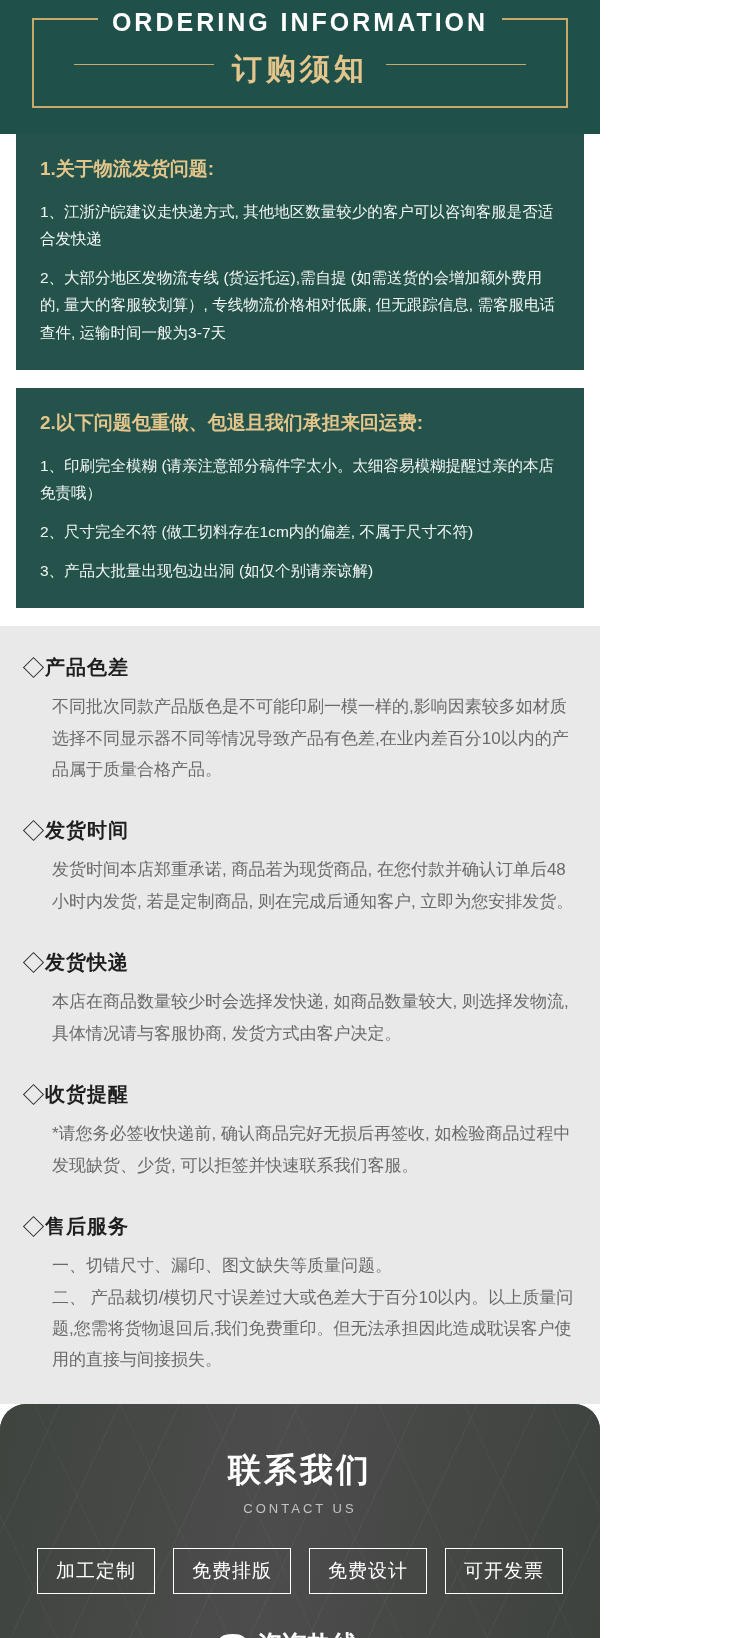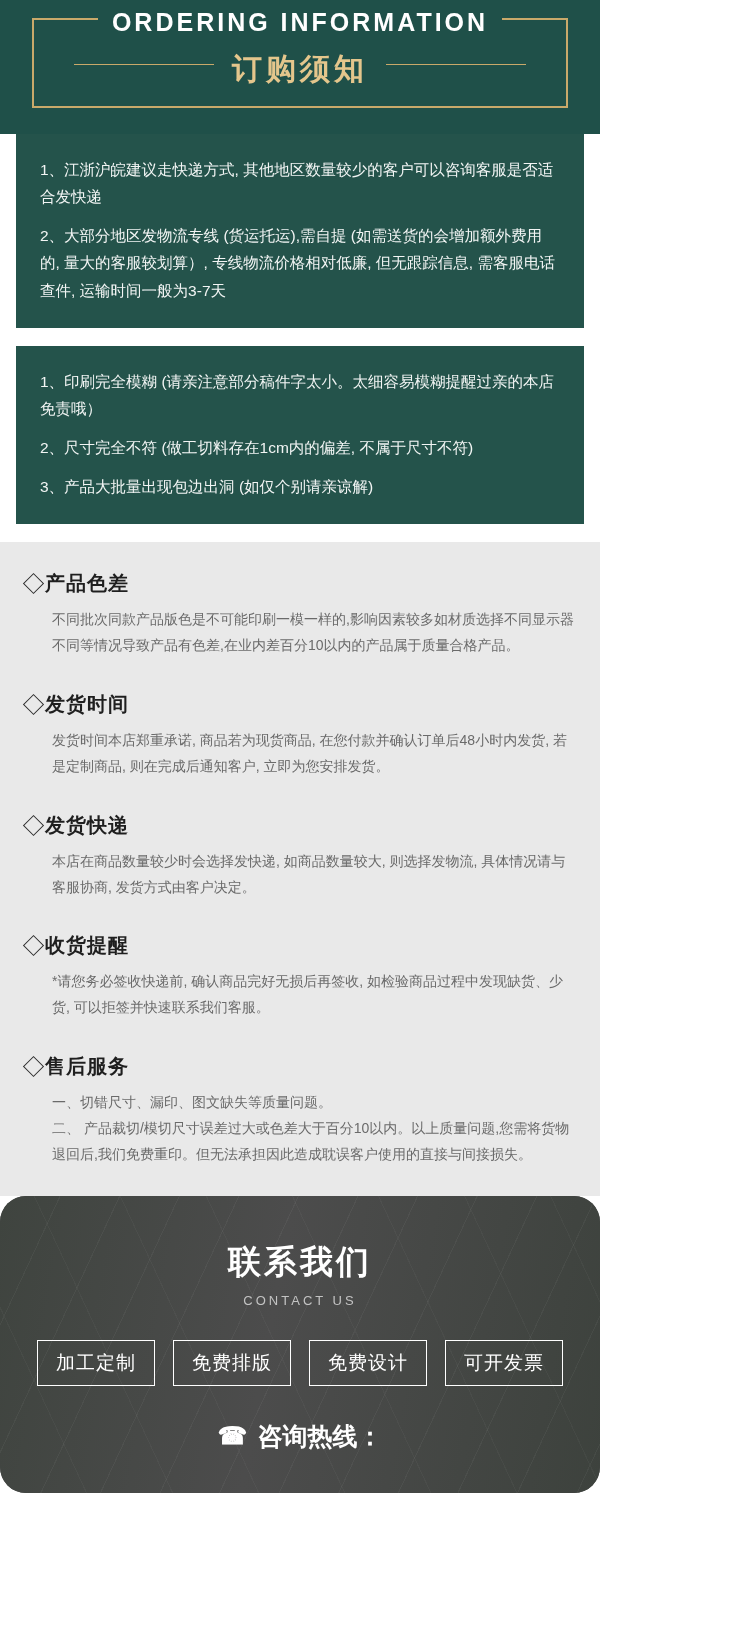--- a/index.html
+++ b/index.html
@@ -96,21 +96,21 @@
     transform: rotate(45deg);
     flex: 0 0 auto;
   }
   .faq-title {
     font-size: 20px;
     font-weight: bold;
     color: #1f1f1f;
     letter-spacing: 1px;
   }
   .faq-body {
-    font-size: 14px;
+    font-size: 17px;
     line-height: 1.85;
     color: #6a6a6a;
     padding-left: 26px;
   }
 
   
   .footer {
     background: #4a4a4a;
     position: relative;
     padding: 44px 0 40px 0;
@@ -176,25 +176,27 @@
       <div class="header-en-wrap">
         <span class="header-en">ORDERING INFORMATION</span>
       </div>
       <div class="header-cn-wrap">
         <span class="header-cn">订购须知</span>
       </div>
     </div>
   </div>
 
   <div class="block">
+    <div class="block-title">1.关于物流发货问题:</div>
     <div class="block-line">1、江浙沪皖建议走快递方式, 其他地区数量较少的客户可以咨询客服是否适合发快递</div>
     <div class="block-line">2、大部分地区发物流专线 (货运托运),需自提 (如需送货的会增加额外费用的, 量大的客服较划算）, 专线物流价格相对低廉, 但无跟踪信息, 需客服电话查件, 运输时间一般为3-7天</div>
   </div>
 
   <div class="block">
+    <div class="block-title">2.以下问题包重做、包退且我们承担来回运费:</div>
     <div class="block-line">1、印刷完全模糊 (请亲注意部分稿件字太小。太细容易模糊提醒过亲的本店免责哦）</div>
     <div class="block-line">2、尺寸完全不符 (做工切料存在1cm内的偏差, 不属于尺寸不符)</div>
     <div class="block-line">3、产品大批量出现包边出洞 (如仅个别请亲谅解)</div>
   </div>
 
   <div class="faq">
 
     <div class="faq-item">
       <div class="faq-head">
         <span class="diamond"></span>

